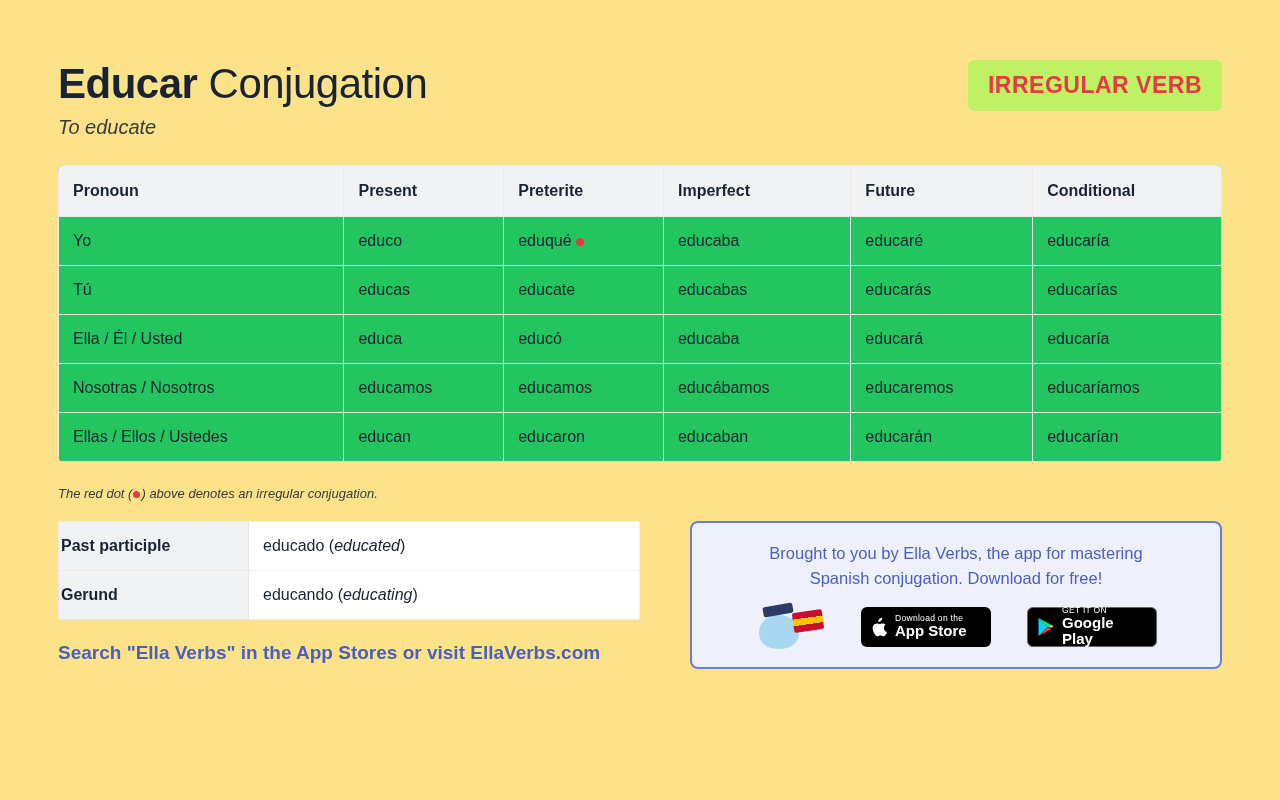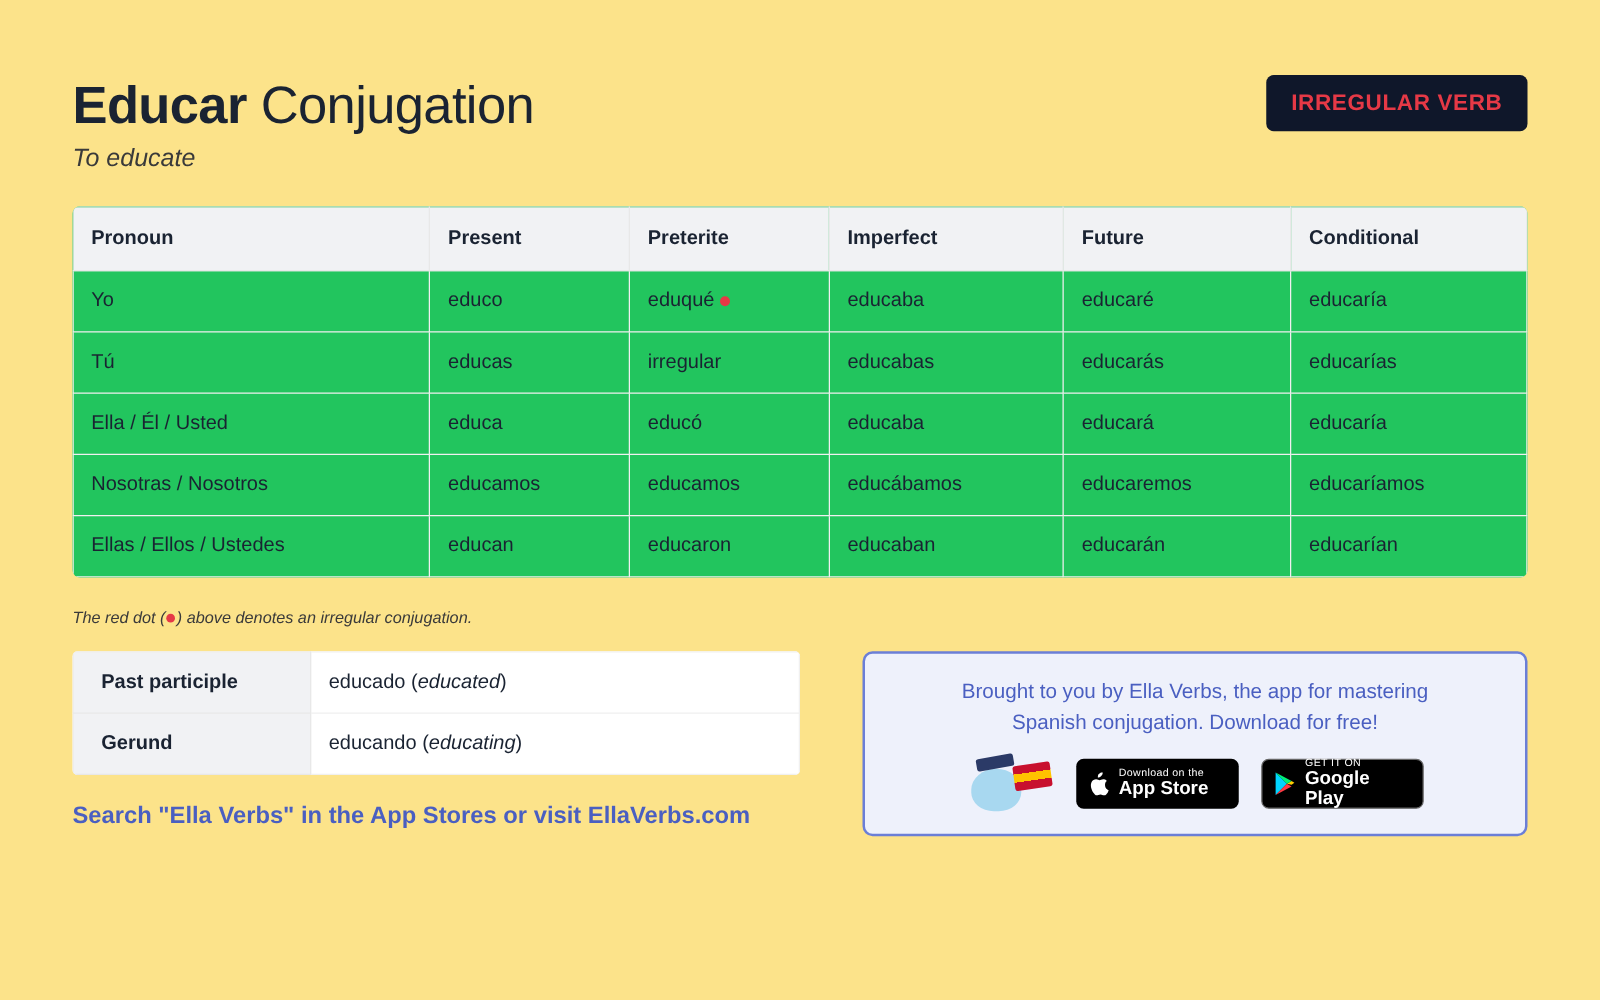--- a/index.html
+++ b/index.html
@@ -25,24 +25,24 @@
   .title .verb {
     font-weight: 800;
   }
   .subtitle {
     font-size: 20px;
     font-style: italic;
     color: #3a3a3a;
     margin-top: 8px;
   }
   .badge {
-    background: #0f172a;
+    background: #bef264;
     color: #e63946;
     font-weight: 800;
-    font-size: 18px;
+    font-size: 23px;
     padding: 12px 20px;
     border-radius: 6px;
     letter-spacing: 0.5px;
   }
   .table {
     width: 100%;
     border-collapse: collapse;
     margin-top: 26px;
     background: #22c55e;
     border-radius: 6px;
@@ -95,21 +95,21 @@
   .forms-table {
     border-collapse: collapse;
     width: 582px;
     background: #fff;
     border-radius: 4px;
     overflow: hidden;
   }
   .forms-table th {
     background: #f1f2f4;
     text-align: left;
-    padding: 15px 22px;
+    padding: 15px 2px;
     font-size: 16px;
     font-weight: 700;
     border: 1px solid #e8e8e8;
     width: 190px;
   }
   .forms-table td {
     padding: 15px 14px;
     font-size: 16px;
     border: 1px solid #f0f0f0;
   }
@@ -127,21 +127,21 @@
   .promo-text {
     color: #4a5fc1;
     font-weight: 400;
     font-size: 16.5px;
     line-height: 1.5;
   }
   .promo-icons {
     display: flex;
     justify-content: center;
     align-items: center;
-    gap: 18px;
+    gap: 36px;
     margin-top: 12px;
   }
   .mascot {
     width: 70px;
     height: 48px;
     position: relative;
   }
   .mascot-body {
     position: absolute;
     left: 4px; top: 12px;
@@ -235,21 +235,21 @@
         <td class="pronoun">Yo</td>
         <td><span>educo</span></td>
         <td><span>eduqué</span><span class="dot"></span></td>
         <td><span>educaba</span></td>
         <td><span>educaré</span></td>
         <td><span>educaría</span></td>
       </tr>
       <tr>
         <td class="pronoun">Tú</td>
         <td><span>educas</span></td>
-        <td><span>irregular</span></td>
+        <td><span>educate</span></td>
         <td><span>educabas</span></td>
         <td><span>educarás</span></td>
         <td><span>educarías</span></td>
       </tr>
       <tr>
         <td class="pronoun">Ella / Él / Usted</td>
         <td><span>educa</span></td>
         <td><span>educó</span></td>
         <td><span>educaba</span></td>
         <td><span>educará</span></td>

